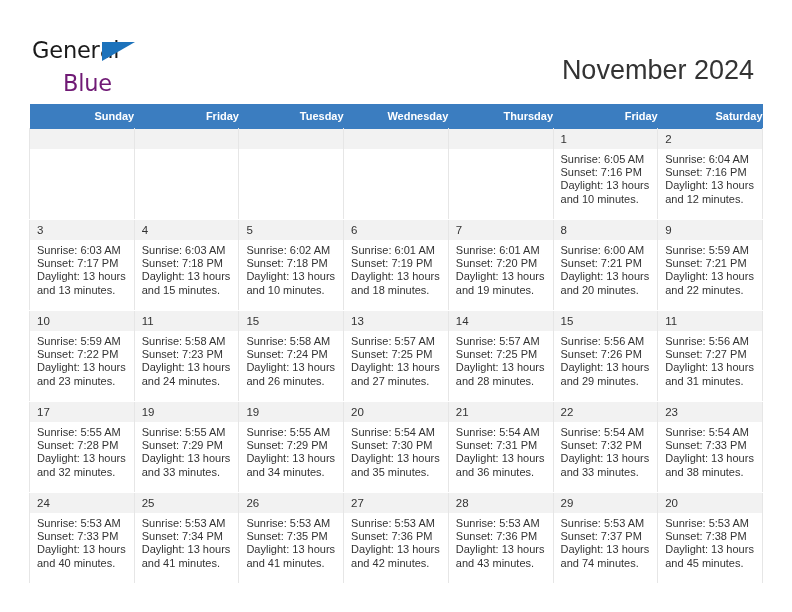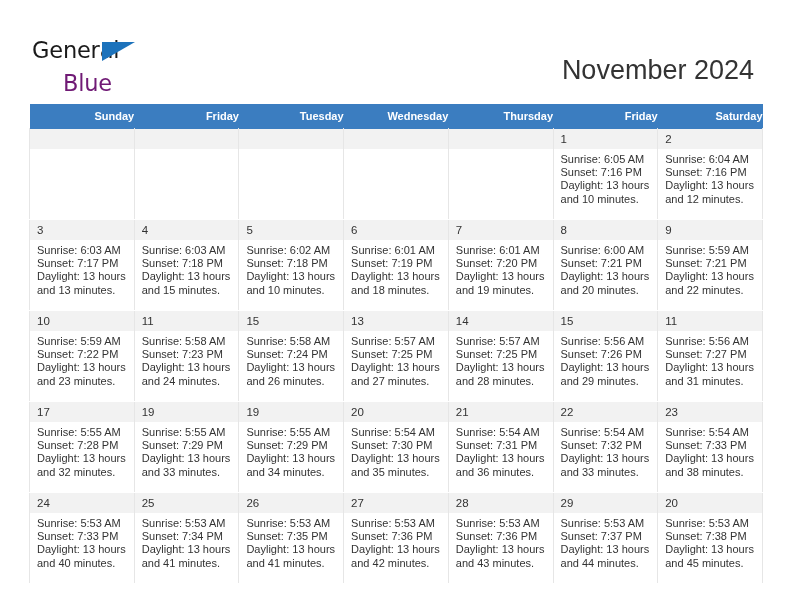--- a/index.html
+++ b/index.html
@@ -498,21 +498,21 @@
                 <div class="wrap">Daylight: 13 hours and 43 minutes.</div>
               </div>
             </div>
           </td>
           <td>
             <div class="cell-inner">
               <div class="daynum">29</div>
               <div class="info">
                 <div>Sunrise: 5:53 AM</div>
                 <div>Sunset: 7:37 PM</div>
-                <div class="wrap">Daylight: 13 hours and 44 minutes.</div>
+                <div class="wrap">Daylight: 13 hours and 74 minutes.</div>
               </div>
             </div>
           </td>
           <td>
             <div class="cell-inner">
               <div class="daynum">20</div>
               <div class="info">
                 <div>Sunrise: 5:53 AM</div>
                 <div>Sunset: 7:38 PM</div>
                 <div class="wrap">Daylight: 13 hours and 45 minutes.</div>

